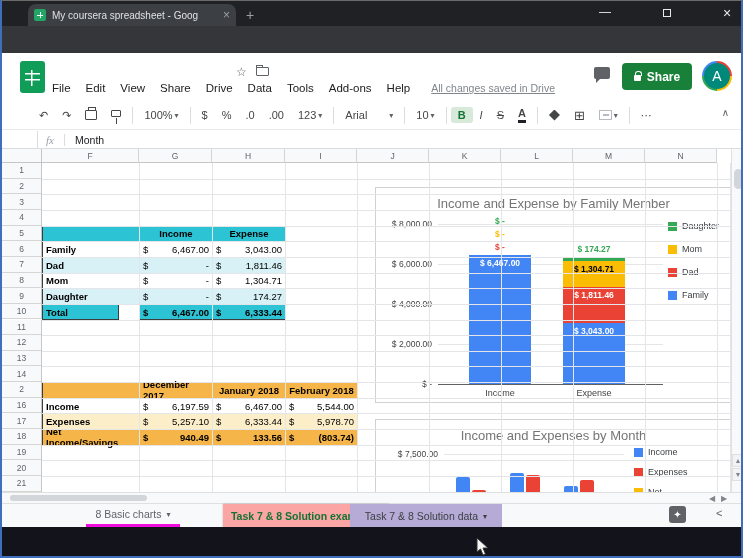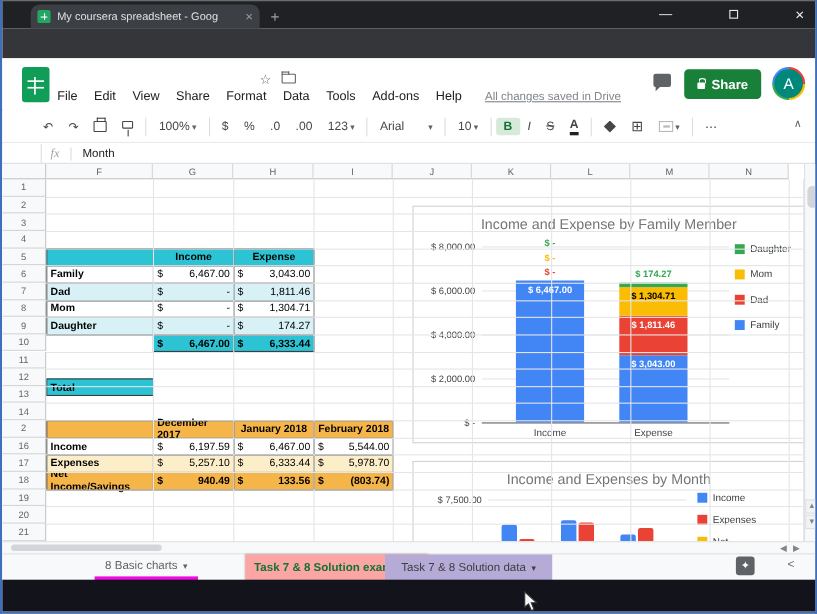--- a/index.html
+++ b/index.html
@@ -152,21 +152,21 @@
 
   <div class="abs sheets-header"></div>
   <div class="slogo abs"></div>
   <span class="abs title-star">☆</span>
   <span class="abs title-folder"></span>
   <div class="abs menubar">
     <span>File</span>
     <span>Edit</span>
     <span>View</span>
     <span>Share</span>
-    <span>Format</span>
+    <span>Drive</span>
     <span>Data</span>
     <span>Tools</span>
     <span>Add-ons</span>
     <span>Help</span>
     <span class="saved">All changes saved in Drive</span>
   </div>
   <span class="abs comment-icon"></span>
   <div class="abs share-btn">
     <span class="sharelock"></span>
     <span>Share</span>
@@ -334,21 +334,21 @@
       <div class="cell abs center b" style="left: 137px; top: 233.1px; width: 74px; height: 16.65px; background: rgb(246, 181, 72);">December 2017</div>
       <div class="cell abs" style="left: 40px; top: 233.1px; width: 98px; height: 16.65px; background: rgb(246, 181, 72);"></div>
       <div class="cell abs b money" style="left: 210px; top: 154.85px; width: 74px; height: 16.65px; background: rgb(44, 196, 213);">
         <span>$</span>
         <span>6,333.44</span>
       </div>
       <div class="cell abs b money" style="left: 137px; top: 154.85px; width: 74px; height: 16.65px; background: rgb(44, 196, 213);">
         <span>$</span>
         <span>6,467.00</span>
       </div>
-      <div class="cell abs b" style="left: 40px; top: 154.85px; width: 98px; height: 16.65px; background: rgb(44, 196, 213); margin-top: 40px;">Total</div>
+      <div class="cell abs b" style="left: 40px; top: 154.85px; width: 77px; height: 16.65px; background: rgb(44, 196, 213);">Total</div>
       <div class="cell abs money" style="left: 210px; top: 139.2px; width: 74px; height: 16.65px; background: rgb(215, 241, 246);">
         <span>$</span>
         <span>174.27</span>
       </div>
       <div class="cell abs money" style="left: 137px; top: 139.2px; width: 74px; height: 16.65px; background: rgb(215, 241, 246);">
         <span>$</span>
         <span>-</span>
       </div>
       <div class="cell abs b" style="left: 40px; top: 139.2px; width: 98px; height: 16.65px; background: rgb(215, 241, 246);">Daughter</div>
       <div class="cell abs money" style="left: 210px; top: 123.55px; width: 74px; height: 16.65px; background: rgb(255, 255, 255);">

